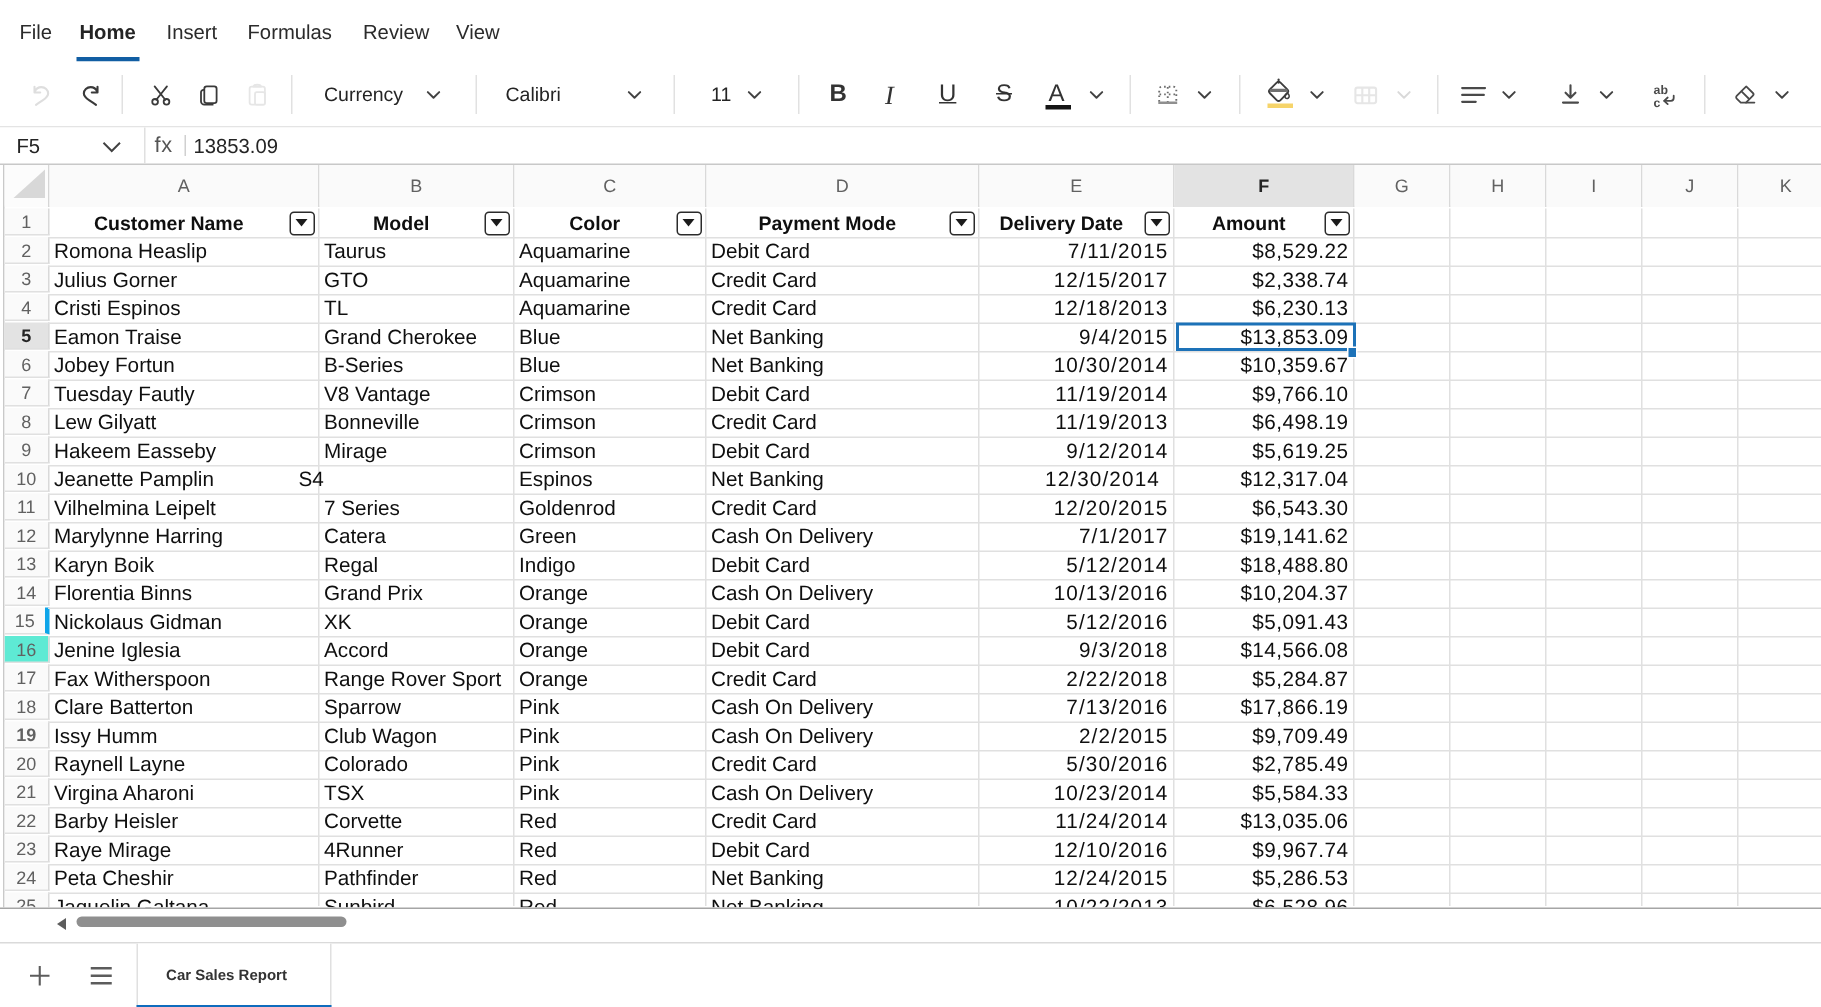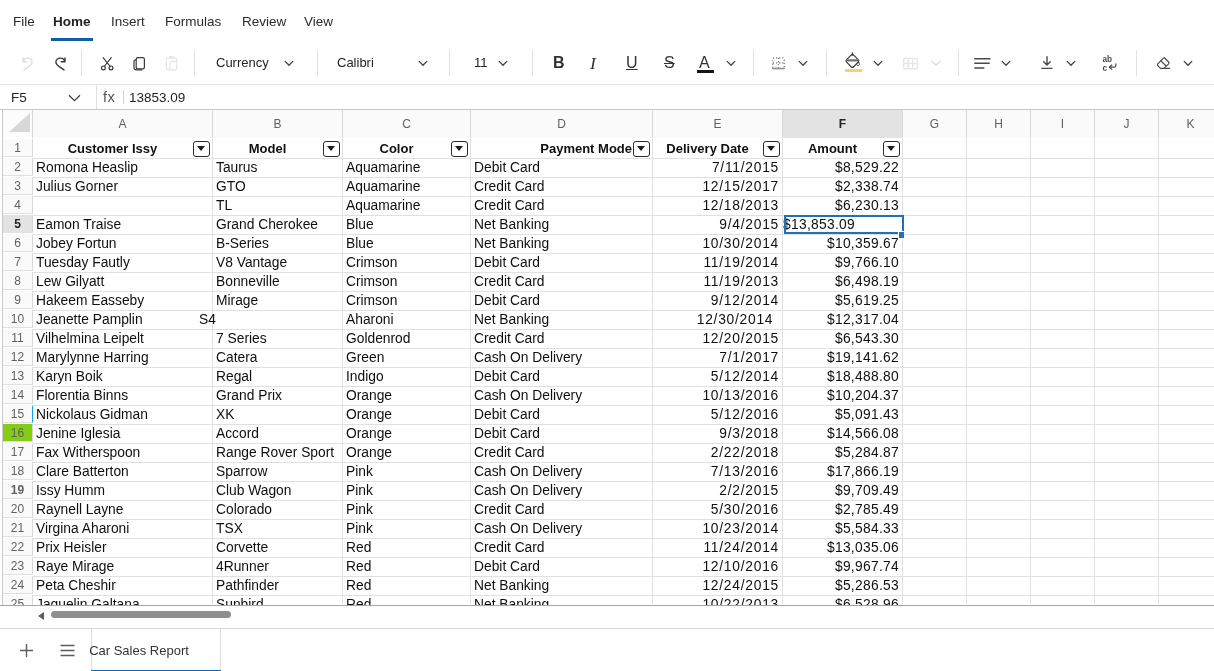--- a/index.html
+++ b/index.html
@@ -196,22 +196,22 @@
 <div class="rowhdr" style="top:105px;background:#e3e3e3;color:#242424;font-weight:600;border-right:1px solid #d9d9d9;border-bottom:1px solid #e0e0e0">5</div>
 <div class="rowhdr" style="top:124px;background:#fafafa;color:#616161;font-weight:400;border-right:1px solid #d9d9d9;border-bottom:1px solid #e0e0e0">6</div>
 <div class="rowhdr" style="top:143px;background:#fafafa;color:#616161;font-weight:400;border-right:1px solid #d9d9d9;border-bottom:1px solid #e0e0e0">7</div>
 <div class="rowhdr" style="top:162px;background:#fafafa;color:#616161;font-weight:400;border-right:1px solid #d9d9d9;border-bottom:1px solid #e0e0e0">8</div>
 <div class="rowhdr" style="top:181px;background:#fafafa;color:#616161;font-weight:400;border-right:1px solid #d9d9d9;border-bottom:1px solid #e0e0e0">9</div>
 <div class="rowhdr" style="top:200px;background:#fafafa;color:#616161;font-weight:400;border-right:1px solid #d9d9d9;border-bottom:1px solid #e0e0e0">10</div>
 <div class="rowhdr" style="top:219px;background:#fafafa;color:#616161;font-weight:400;border-right:1px solid #d9d9d9;border-bottom:1px solid #e0e0e0">11</div>
 <div class="rowhdr" style="top:238px;background:#fafafa;color:#616161;font-weight:400;border-right:1px solid #d9d9d9;border-bottom:1px solid #e0e0e0">12</div>
 <div class="rowhdr" style="top:257px;background:#fafafa;color:#616161;font-weight:400;border-right:1px solid #d9d9d9;border-bottom:1px solid #e0e0e0">13</div>
 <div class="rowhdr" style="top:276px;background:#fafafa;color:#616161;font-weight:400;border-right:1px solid #d9d9d9;border-bottom:1px solid #e0e0e0">14</div>
-<div class="rowhdr" style="top:295px;background:#fafafa;color:#616161;font-weight:400;border-right:1px solid #0ea5e9;border-bottom:1px solid #e0e0e0">15</div>
-<div class="rowhdr" style="top:314px;background:#84cc16;color:#616161;font-weight:400;border-right:1px solid #d9d9d9;border-bottom:1px solid #e0e0e0">16</div>
+<div class="rowhdr" style="top:295px;background:#fafafa;color:#616161;font-weight:400;border-right:3px solid #0ea5e9;border-bottom:1px solid #e0e0e0">15</div>
+<div class="rowhdr" style="top:314px;background:#5eead4;color:#616161;font-weight:400;border-right:1px solid #d9d9d9;border-bottom:1px solid #e0e0e0">16</div>
 <div class="rowhdr" style="top:333px;background:#fafafa;color:#616161;font-weight:400;border-right:1px solid #d9d9d9;border-bottom:1px solid #e0e0e0">17</div>
 <div class="rowhdr" style="top:352px;background:#fafafa;color:#616161;font-weight:400;border-right:1px solid #d9d9d9;border-bottom:1px solid #e0e0e0">18</div>
 <div class="rowhdr" style="top:371px;background:#fafafa;color:#616161;font-weight:700;border-right:1px solid #d9d9d9;border-bottom:1px solid #e0e0e0">19</div>
 <div class="rowhdr" style="top:390px;background:#fafafa;color:#616161;font-weight:400;border-right:1px solid #d9d9d9;border-bottom:1px solid #e0e0e0">20</div>
 <div class="rowhdr" style="top:409px;background:#fafafa;color:#616161;font-weight:400;border-right:1px solid #d9d9d9;border-bottom:1px solid #e0e0e0">21</div>
 <div class="rowhdr" style="top:428px;background:#fafafa;color:#616161;font-weight:400;border-right:1px solid #d9d9d9;border-bottom:1px solid #e0e0e0">22</div>
 <div class="rowhdr" style="top:447px;background:#fafafa;color:#616161;font-weight:400;border-right:1px solid #d9d9d9;border-bottom:1px solid #e0e0e0">23</div>
 <div class="rowhdr" style="top:466px;background:#fafafa;color:#616161;font-weight:400;border-right:1px solid #d9d9d9;border-bottom:1px solid #e0e0e0">24</div>
 <div class="rowhdr" style="top:485px;background:#fafafa;color:#616161;font-weight:400;border-right:1px solid #d9d9d9;border-bottom:1px solid #e0e0e0">25</div>
 <div class="hline" style="top:48px;left:29px;width:1182px"></div>
@@ -242,55 +242,56 @@
 <div class="vline" style="left:209px;top:29px;height:465px"></div>
 <div class="vline" style="left:339px;top:29px;height:465px"></div>
 <div class="vline" style="left:467px;top:29px;height:465px"></div>
 <div class="vline" style="left:649px;top:29px;height:465px"></div>
 <div class="vline" style="left:779px;top:29px;height:465px"></div>
 <div class="vline" style="left:899px;top:29px;height:465px"></div>
 <div class="vline" style="left:963px;top:29px;height:465px"></div>
 <div class="vline" style="left:1027px;top:29px;height:465px"></div>
 <div class="vline" style="left:1091px;top:29px;height:465px"></div>
 <div class="vline" style="left:1155px;top:29px;height:465px"></div>
-<div class="cell" style="left:30px;top:29px;width:159px;text-align:center;font-weight:700;font-size:13px">Customer Issy</div>
+<div class="cell" style="left:30px;top:29px;width:159px;text-align:center;font-weight:700;font-size:13px">Customer Name</div>
 <div class="fbtn" style="left:190px;top:30.5px"></div>
 <div class="cell" style="left:210px;top:29px;width:109px;text-align:center;font-weight:700;font-size:13px">Model</div>
 <div class="fbtn" style="left:320px;top:30.5px"></div>
 <div class="cell" style="left:340px;top:29px;width:107px;text-align:center;font-weight:700;font-size:13px">Color</div>
 <div class="fbtn" style="left:448px;top:30.5px"></div>
-<div class="cell" style="left:468px;top:29px;width:161px;text-align:right;font-weight:700;font-size:13px">Payment Mode</div>
+<div class="cell" style="left:468px;top:29px;width:161px;text-align:center;font-weight:700;font-size:13px">Payment Mode</div>
 <div class="fbtn" style="left:630px;top:30.5px"></div>
 <div class="cell" style="left:650px;top:29px;width:109px;text-align:center;font-weight:700;font-size:13px">Delivery Date</div>
 <div class="fbtn" style="left:760px;top:30.5px"></div>
 <div class="cell" style="left:780px;top:29px;width:99px;text-align:center;font-weight:700;font-size:13px">Amount</div>
 <div class="fbtn" style="left:880px;top:30.5px"></div>
 <div class="cell" style="left:33px;top:48px;width:173px">Romona Heaslip</div>
 <div class="cell" style="left:213px;top:48px;width:123px">Taurus</div>
 <div class="cell" style="left:343px;top:48px;width:121px">Aquamarine</div>
 <div class="cell" style="left:471px;top:48px;width:175px">Debit Card</div>
 <div class="cell" style="left:650px;top:48px;width:126px;text-align:right;letter-spacing:0.75px">7/11/2015</div>
 <div class="cell" style="left:780px;top:48px;width:116px;text-align:right;letter-spacing:0.3px">$8,529.22</div>
 <div class="cell" style="left:33px;top:67px;width:173px">Julius Gorner</div>
 <div class="cell" style="left:213px;top:67px;width:123px">GTO</div>
 <div class="cell" style="left:343px;top:67px;width:121px">Aquamarine</div>
 <div class="cell" style="left:471px;top:67px;width:175px">Credit Card</div>
 <div class="cell" style="left:650px;top:67px;width:126px;text-align:right;letter-spacing:0.75px">12/15/2017</div>
 <div class="cell" style="left:780px;top:67px;width:116px;text-align:right;letter-spacing:0.3px">$2,338.74</div>
+<div class="cell" style="left:33px;top:86px;width:173px">Cristi Espinos</div>
 <div class="cell" style="left:213px;top:86px;width:123px">TL</div>
 <div class="cell" style="left:343px;top:86px;width:121px">Aquamarine</div>
 <div class="cell" style="left:471px;top:86px;width:175px">Credit Card</div>
 <div class="cell" style="left:650px;top:86px;width:126px;text-align:right;letter-spacing:0.75px">12/18/2013</div>
 <div class="cell" style="left:780px;top:86px;width:116px;text-align:right;letter-spacing:0.3px">$6,230.13</div>
 <div class="cell" style="left:33px;top:105px;width:173px">Eamon Traise</div>
 <div class="cell" style="left:213px;top:105px;width:123px">Grand Cherokee</div>
 <div class="cell" style="left:343px;top:105px;width:121px">Blue</div>
 <div class="cell" style="left:471px;top:105px;width:175px">Net Banking</div>
 <div class="cell" style="left:650px;top:105px;width:126px;text-align:right;letter-spacing:0.75px">9/4/2015</div>
-<div class="cell" style="left:780px;top:105px;width:116px;text-align:left;letter-spacing:0.3px">$13,853.09</div>
+<div class="cell" style="left:780px;top:105px;width:116px;text-align:right;letter-spacing:0.3px">$13,853.09</div>
 <div class="cell" style="left:33px;top:124px;width:173px">Jobey Fortun</div>
 <div class="cell" style="left:213px;top:124px;width:123px">B-Series</div>
 <div class="cell" style="left:343px;top:124px;width:121px">Blue</div>
 <div class="cell" style="left:471px;top:124px;width:175px">Net Banking</div>
 <div class="cell" style="left:650px;top:124px;width:126px;text-align:right;letter-spacing:0.75px">10/30/2014</div>
 <div class="cell" style="left:780px;top:124px;width:116px;text-align:right;letter-spacing:0.3px">$10,359.67</div>
 <div class="cell" style="left:33px;top:143px;width:173px">Tuesday Fautly</div>
 <div class="cell" style="left:213px;top:143px;width:123px">V8 Vantage</div>
 <div class="cell" style="left:343px;top:143px;width:121px">Crimson</div>
 <div class="cell" style="left:471px;top:143px;width:175px">Debit Card</div>
@@ -303,21 +304,21 @@
 <div class="cell" style="left:650px;top:162px;width:126px;text-align:right;letter-spacing:0.75px">11/19/2013</div>
 <div class="cell" style="left:780px;top:162px;width:116px;text-align:right;letter-spacing:0.3px">$6,498.19</div>
 <div class="cell" style="left:33px;top:181px;width:173px">Hakeem Easseby</div>
 <div class="cell" style="left:213px;top:181px;width:123px">Mirage</div>
 <div class="cell" style="left:343px;top:181px;width:121px">Crimson</div>
 <div class="cell" style="left:471px;top:181px;width:175px">Debit Card</div>
 <div class="cell" style="left:650px;top:181px;width:126px;text-align:right;letter-spacing:0.75px">9/12/2014</div>
 <div class="cell" style="left:780px;top:181px;width:116px;text-align:right;letter-spacing:0.3px">$5,619.25</div>
 <div class="cell" style="left:33px;top:200px;width:173px">Jeanette Pamplin</div>
 <div class="cell" style="left:196px;top:200px;width:123px">S4</div>
-<div class="cell" style="left:343px;top:200px;width:121px">Aharoni</div>
+<div class="cell" style="left:343px;top:200px;width:121px">Espinos</div>
 <div class="cell" style="left:471px;top:200px;width:175px">Net Banking</div>
 <div class="cell" style="left:669px;top:200px;width:126px;text-align:center;letter-spacing:0.75px">12/30/2014</div>
 <div class="cell" style="left:780px;top:200px;width:116px;text-align:right;letter-spacing:0.3px">$12,317.04</div>
 <div class="cell" style="left:33px;top:219px;width:173px">Vilhelmina Leipelt</div>
 <div class="cell" style="left:213px;top:219px;width:123px">7 Series</div>
 <div class="cell" style="left:343px;top:219px;width:121px">Goldenrod</div>
 <div class="cell" style="left:471px;top:219px;width:175px">Credit Card</div>
 <div class="cell" style="left:650px;top:219px;width:126px;text-align:right;letter-spacing:0.75px">12/20/2015</div>
 <div class="cell" style="left:780px;top:219px;width:116px;text-align:right;letter-spacing:0.3px">$6,543.30</div>
 <div class="cell" style="left:33px;top:238px;width:173px">Marylynne Harring</div>
@@ -373,21 +374,21 @@
 <div class="cell" style="left:343px;top:390px;width:121px">Pink</div>
 <div class="cell" style="left:471px;top:390px;width:175px">Credit Card</div>
 <div class="cell" style="left:650px;top:390px;width:126px;text-align:right;letter-spacing:0.75px">5/30/2016</div>
 <div class="cell" style="left:780px;top:390px;width:116px;text-align:right;letter-spacing:0.3px">$2,785.49</div>
 <div class="cell" style="left:33px;top:409px;width:173px">Virgina Aharoni</div>
 <div class="cell" style="left:213px;top:409px;width:123px">TSX</div>
 <div class="cell" style="left:343px;top:409px;width:121px">Pink</div>
 <div class="cell" style="left:471px;top:409px;width:175px">Cash On Delivery</div>
 <div class="cell" style="left:650px;top:409px;width:126px;text-align:right;letter-spacing:0.75px">10/23/2014</div>
 <div class="cell" style="left:780px;top:409px;width:116px;text-align:right;letter-spacing:0.3px">$5,584.33</div>
-<div class="cell" style="left:33px;top:428px;width:173px">Prix Heisler</div>
+<div class="cell" style="left:33px;top:428px;width:173px">Barby Heisler</div>
 <div class="cell" style="left:213px;top:428px;width:123px">Corvette</div>
 <div class="cell" style="left:343px;top:428px;width:121px">Red</div>
 <div class="cell" style="left:471px;top:428px;width:175px">Credit Card</div>
 <div class="cell" style="left:650px;top:428px;width:126px;text-align:right;letter-spacing:0.75px">11/24/2014</div>
 <div class="cell" style="left:780px;top:428px;width:116px;text-align:right;letter-spacing:0.3px">$13,035.06</div>
 <div class="cell" style="left:33px;top:447px;width:173px">Raye Mirage</div>
 <div class="cell" style="left:213px;top:447px;width:123px">4Runner</div>
 <div class="cell" style="left:343px;top:447px;width:121px">Red</div>
 <div class="cell" style="left:471px;top:447px;width:175px">Debit Card</div>
 <div class="cell" style="left:650px;top:447px;width:126px;text-align:right;letter-spacing:0.75px">12/10/2016</div>
@@ -414,14 +415,14 @@
 <div class="abs" style="left:51px;top:6px;width:180px;height:7px;border-radius:3.5px;background:#8f8f8f"></div>
 </div>
 <div id="tabbar">
 <svg class="abs" style="left:19px;top:14px" width="15" height="15" viewBox="0 0 15 15">
       <path d="M7.5 1 V14 M1 7.5 H14" stroke="#5c5c5c" stroke-width="1.4" fill="none"></path>
     </svg>
 <svg class="abs" style="left:60px;top:15px" width="15" height="13" viewBox="0 0 15 13">
       <path d="M0.5 1.5 H14.5 M0.5 6.5 H14.5 M0.5 11.5 H14.5" stroke="#5c5c5c" stroke-width="1.6" fill="none"></path>
     </svg>
 <div class="abs" style="left:91px;top:0;width:130px;height:43px;background:#fff;border-left:1px solid #e0e0e0;border-right:1px solid #e0e0e0"></div>
-<div class="abs" style="left:74px;top:0;width:130px;height:42px;line-height:43px;text-align:center;font-size:13px;font-weight:400;color:#333">Car Sales Report</div>
+<div class="abs" style="left:86px;top:0;width:130px;height:42px;line-height:43px;text-align:center;font-size:10px;font-weight:700;color:#333">Car Sales Report</div>
 <div class="abs" style="left:91px;top:41px;width:130px;height:2.5px;background:#0f6cbd"></div>
 </div>
 </body></html>

